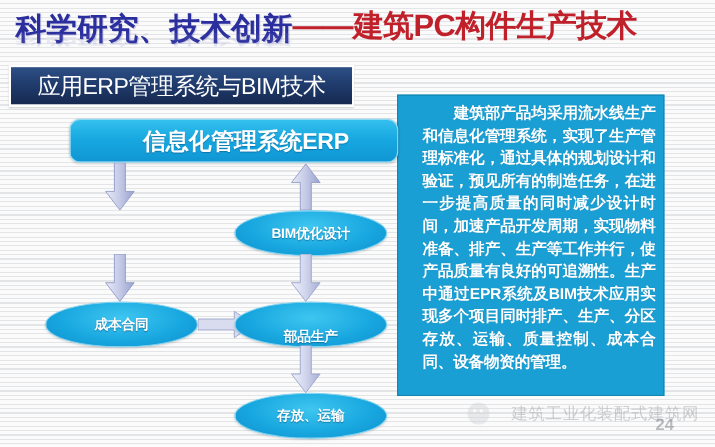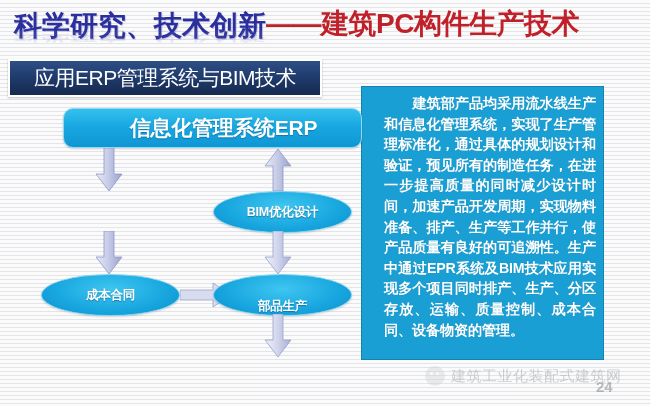--- a/index.html
+++ b/index.html
@@ -166,21 +166,21 @@
 
   .arrow { position: absolute; }
 
   
   #watermark {
     position: absolute;
     left: 425px;
     top: 366px;
     display: flex;
     align-items: center;
-    gap: 6px;
+    gap: 20px;
     opacity: 0.42;
   }
   #wm-icon {
     width: 20px; height: 20px;
     border-radius: 50%;
     background: #cfd2d6;
     position: relative;
     flex: 0 0 auto;
   }
   #wm-icon::before, #wm-icon::after {
@@ -308,20 +308,23 @@
       <defs>
         <linearGradient id="gArrowV5" x1="0" y1="0" x2="1" y2="0">
           <stop offset="0%" stop-color="#eef0f9"></stop>
           <stop offset="45%" stop-color="#d4d8ee"></stop>
           <stop offset="100%" stop-color="#a8aed6"></stop>
         </linearGradient>
       </defs>
       <polygon points="9,0 19,0 19,26 27,26 14,43 1,26 9,26" fill="url(#gArrowV5)" stroke="#9aa2c9" stroke-width="0.8"></polygon>
     </svg>
 
+    <div class="node-ellipse" style="left:213px; top:271px; width:137px; height:40px;">
+      <span class="lbl">存放、运输</span>
+    </div>
 
   </div>
 
   <div id="watermark">
     <span id="wm-icon"></span>
     <span id="wm-text">建筑工业化装配式建筑网</span>
   </div>
 
   <div id="page-number">24</div>
 

